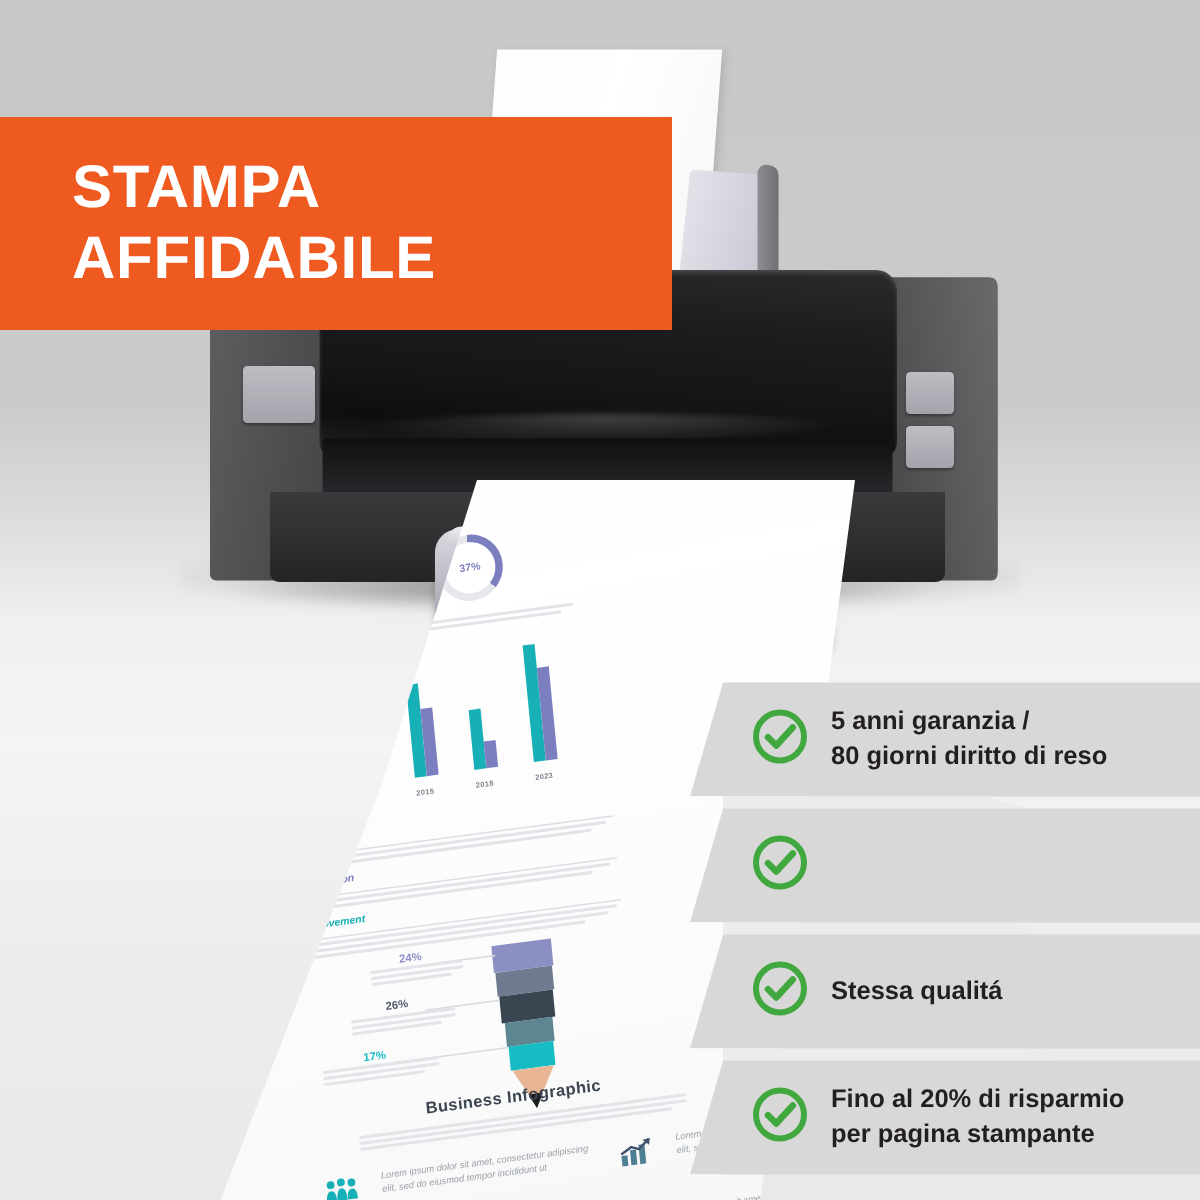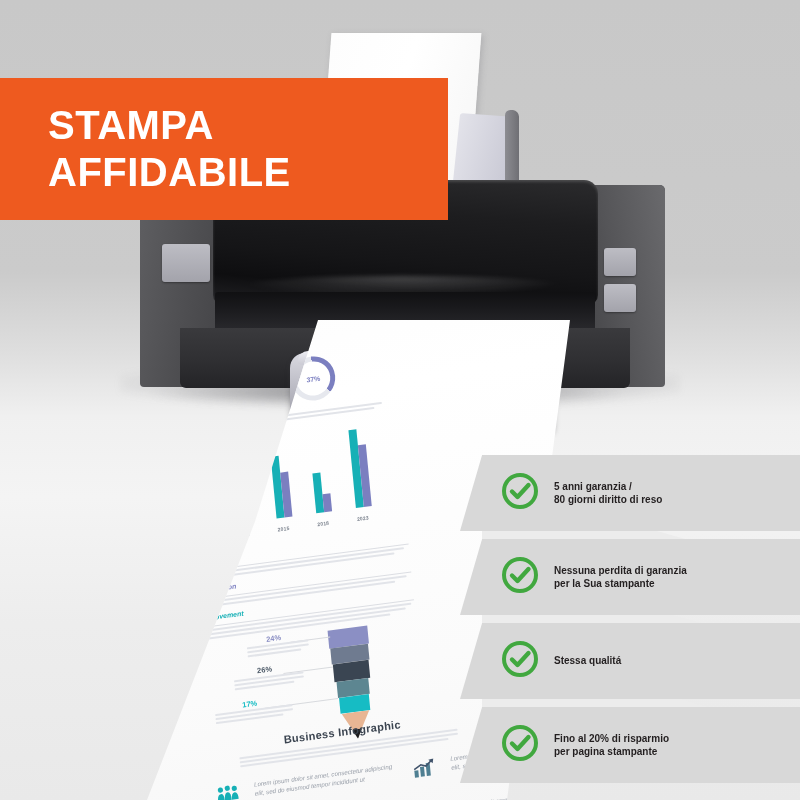--- a/index.html
+++ b/index.html
@@ -115,21 +115,21 @@
   
   .ibox{position:absolute;}
   .icap{position:absolute;font-size:6.2px;line-height:9px;color:#9aa0aa;font-style:italic;}
 
   
   .fbox{position:absolute;left:482px;width:318px;height:76px;
     background:#d8d8d8;display:flex;align-items:center;}
   .fbox::before{content:"";position:absolute;left:-22px;top:0;width:24px;height:76px;
     background:#d8d8d8;clip-path:polygon(100% 0,100% 100%,0 100%,92% 0);}
   .fb-check{margin-left:18px;flex:0 0 auto;}
-  .fb-text{margin-left:14px;font-size:10px;font-weight:bold;color:#231f20;line-height:1.33;}
+  .fb-text{margin-left:14px;font-size:17px;font-weight:bold;color:#231f20;line-height:1.33;}
   .fb-wedge{position:absolute;left:482px;width:318px;height:18px;background:transparent;}
   .fb-wedge i{position:absolute;display:block;height:18px;background:#ececec;}
 
   .hdr{position:absolute;left:0;top:78px;width:448px;height:142px;background:#ee5a1f;}
   .hdr h1{margin:0;position:absolute;left:48px;top:24px;color:#fff;font-size:40px;
     font-weight:bold;letter-spacing:.5px;line-height:1.18;white-space:pre-line;}
 </style>
 </head>
 <body>
 
@@ -330,24 +330,20 @@
       <i style="left:0;width:318px;clip-path:polygon(0 0,55% 0,75% 100%,0 100%);"></i>
     </div>
 
   <div class="fbox" style="top:539px;">
     <span class="fb-check">
       <svg width="40" height="40" viewBox="0 0 40 40">
         <circle cx="20" cy="20" r="16" fill="none" stroke="#41a83f" stroke-width="4"></circle>
         <path d="M12 20.5 L17.5 26 L28.5 14" fill="none" stroke="#41a83f" stroke-width="4.4" stroke-linecap="round" stroke-linejoin="round"></path>
       </svg>
     </span>
-    <span class="fb-text">
-      <span>Nessuna perdita di garanzia</span><br>
-      <span>per la Sua stampante</span>
-    </span>
   </div>
   <div class="fb-wedge" style="top:615px;">
       <i style="left:0;width:318px;clip-path:polygon(0 0,60% 0,80% 100%,0 100%);"></i>
     </div>
 
   <div class="fbox" style="top:623px;">
     <span class="fb-check">
       <svg width="40" height="40" viewBox="0 0 40 40">
         <circle cx="20" cy="20" r="16" fill="none" stroke="#41a83f" stroke-width="4"></circle>
         <path d="M12 20.5 L17.5 26 L28.5 14" fill="none" stroke="#41a83f" stroke-width="4.4" stroke-linecap="round" stroke-linejoin="round"></path>

